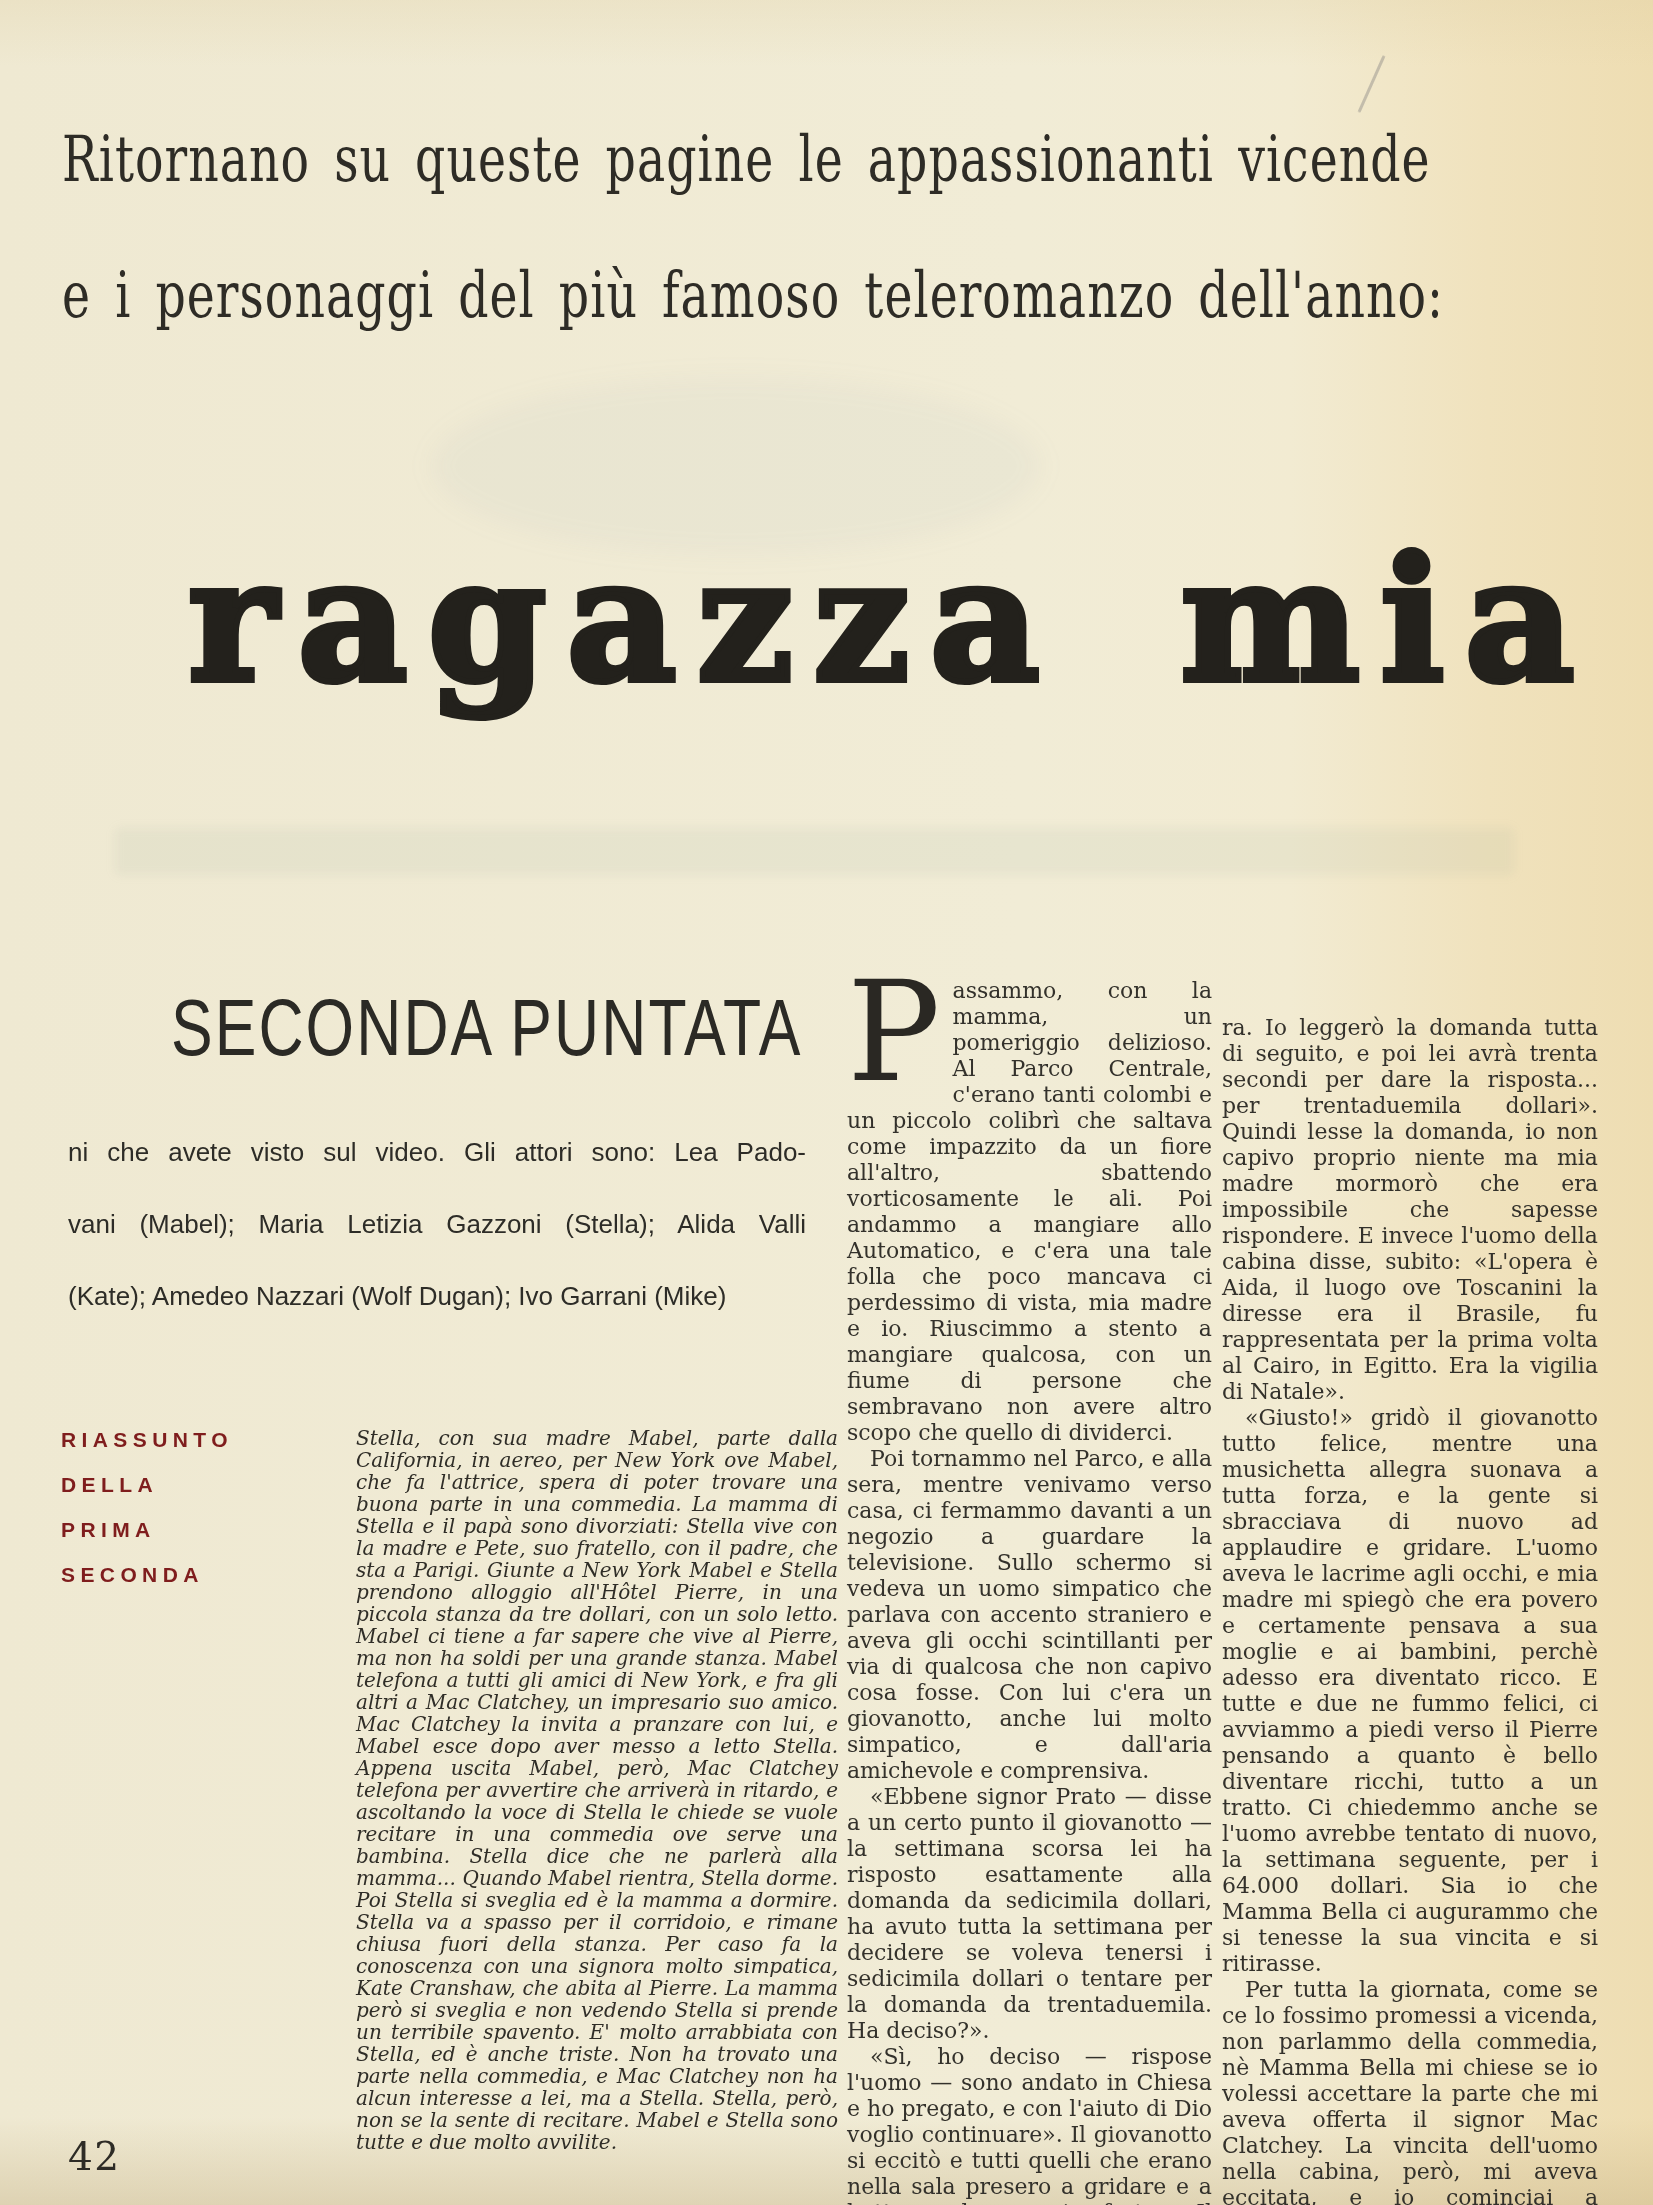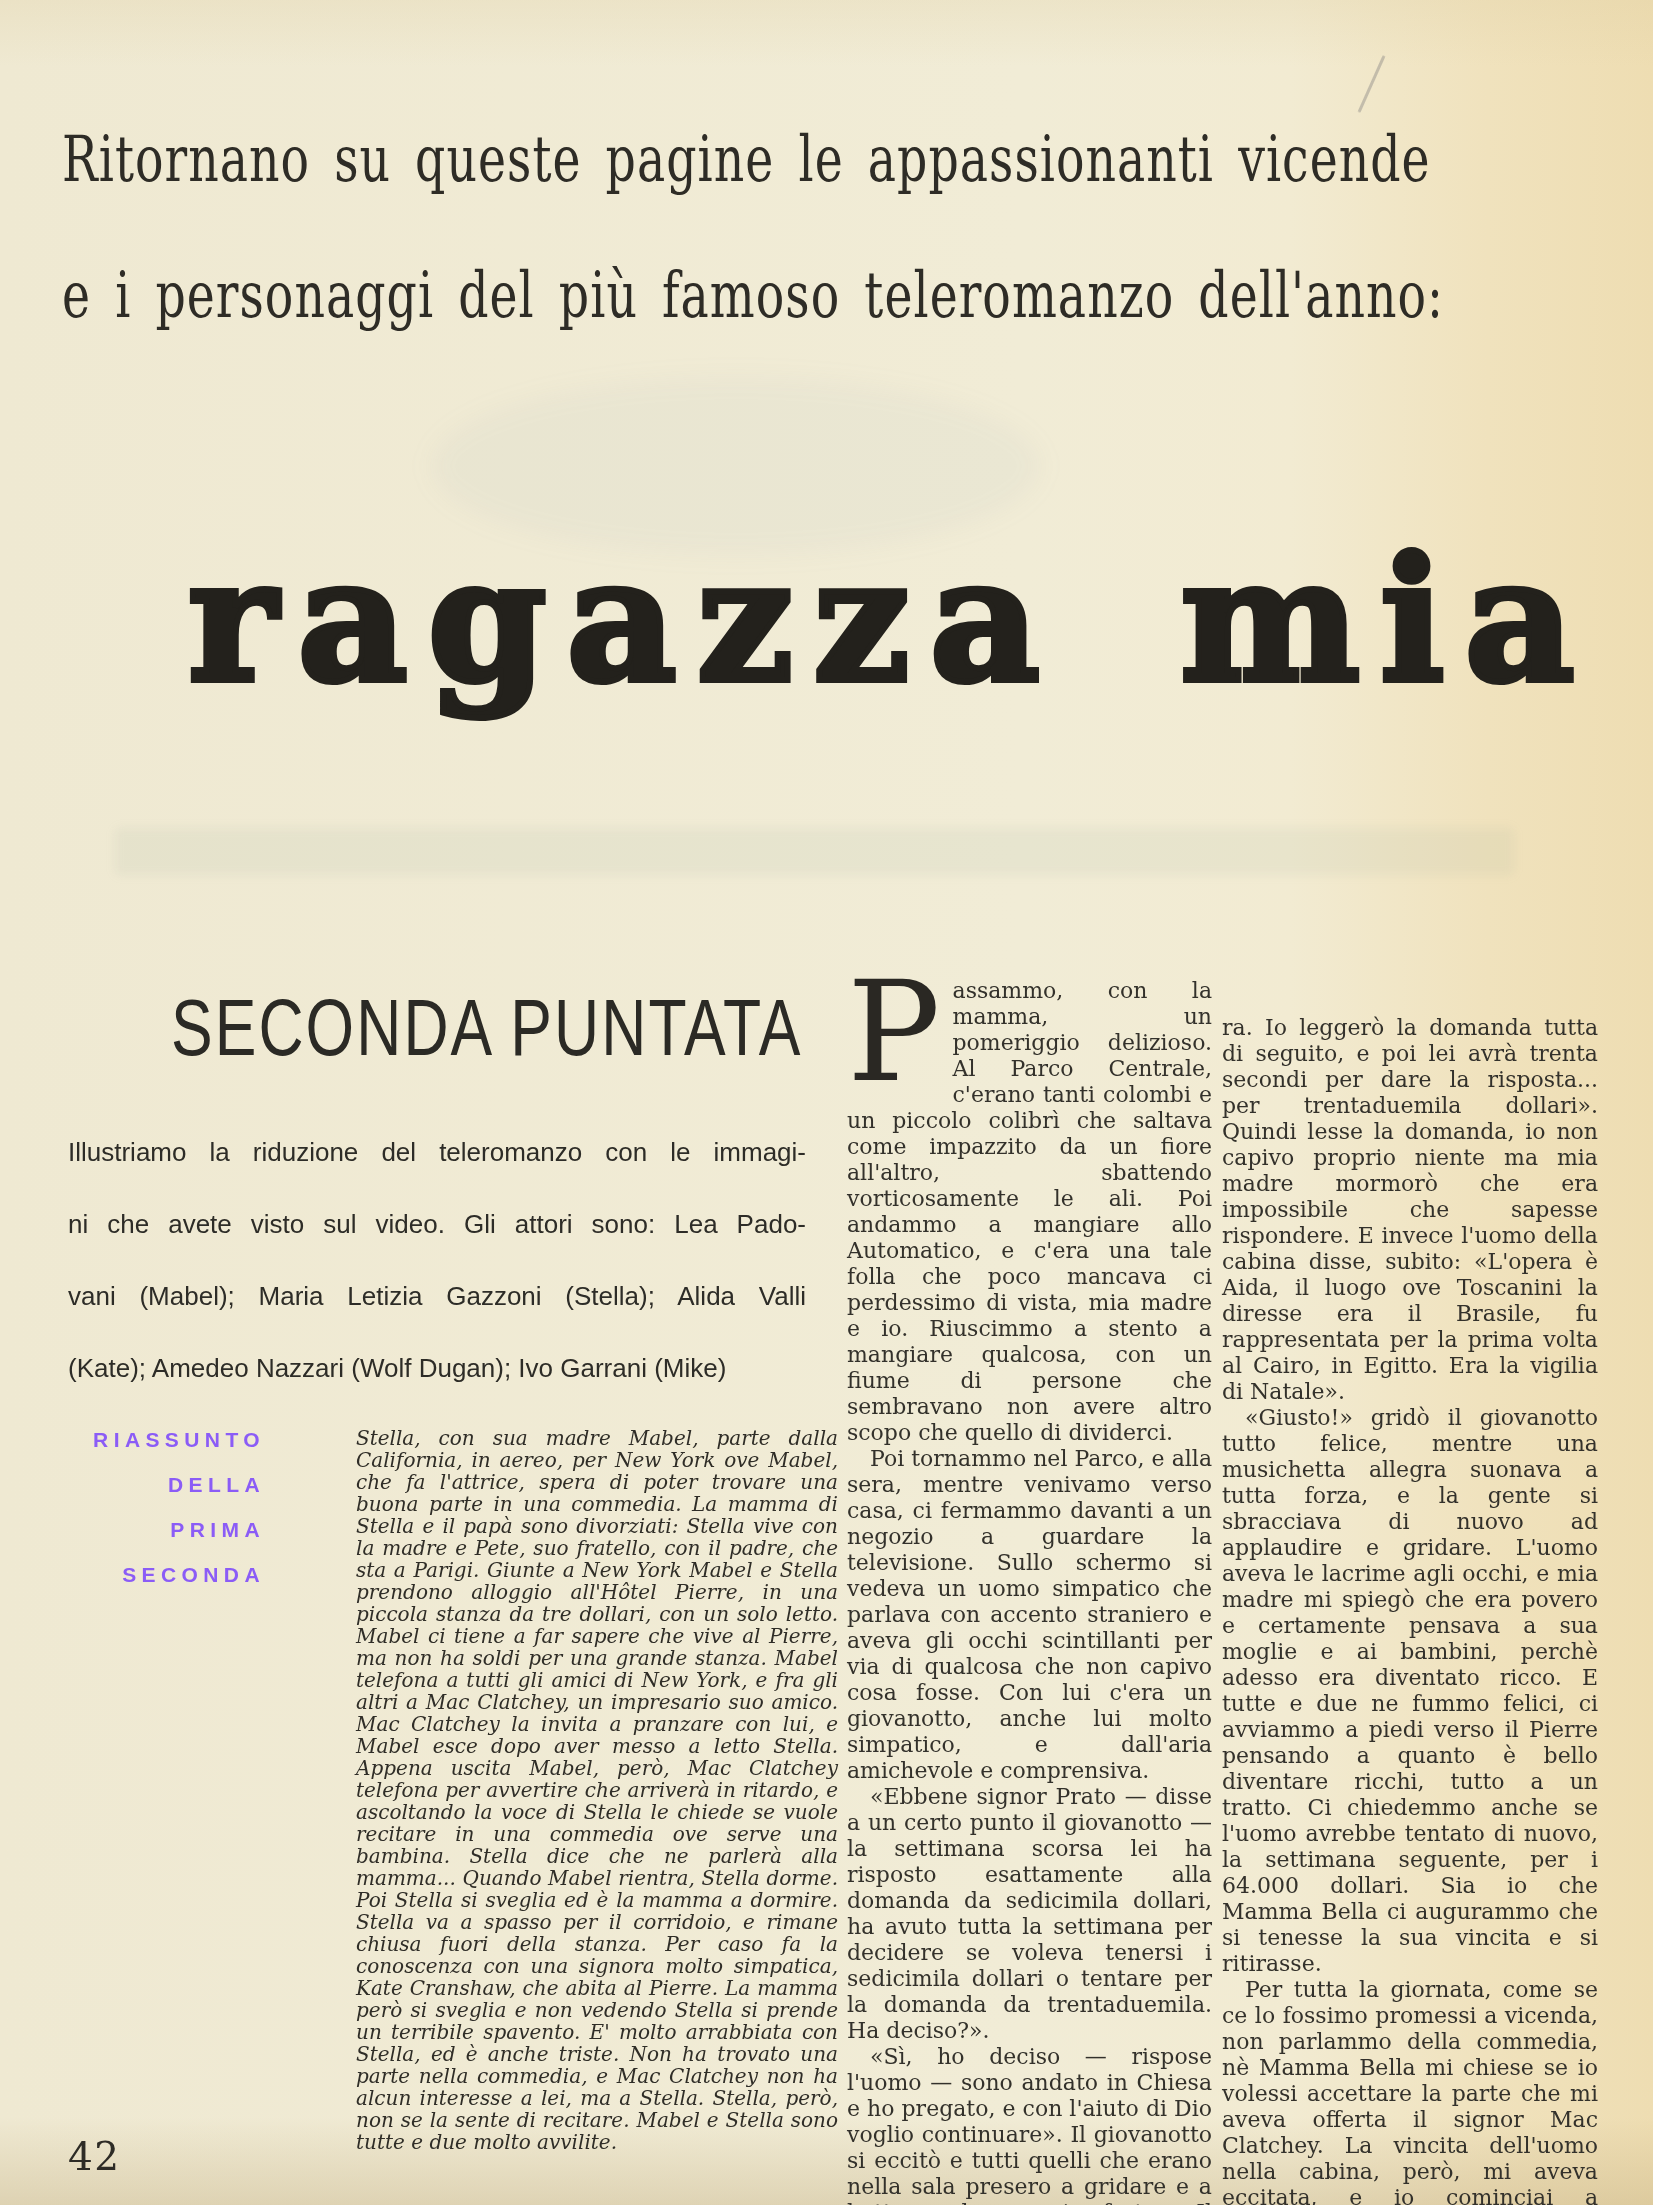--- a/index.html
+++ b/index.html
@@ -40,23 +40,23 @@
     font-family:"Liberation Sans", sans-serif;font-size:80px;color:#2b2a25;
     transform:scaleX(.78);transform-origin:left top;letter-spacing:2.7px;
   }
 
   .intro{position:absolute;left:68px;top:1116px;width:738px;
     font-family:"Liberation Sans", sans-serif;font-size:26px;color:#2d2c27;}
   .intro-line{height:72px;line-height:72px;text-align:justify;text-align-last:justify;
     white-space:nowrap;overflow:visible;}
   .intro-line.last{text-align-last:left;}
 
-  .recap-label{position:absolute;left:61px;top:1417px;width:204px;text-align:right;
+  .recap-label{position:absolute;left:61px;top:1417px;width:204px;
     font-family:"Liberation Sans", sans-serif;font-weight:bold;font-size:21px;
-    letter-spacing:5.4px;line-height:45px;color:#8b5cf6;}
+    letter-spacing:5.4px;line-height:45px;color:#7f1d1d;}
 
   .recap-text{position:absolute;left:324px;top:1427px;width:482px;
     font-family:"DejaVu Serif", serif;font-style:italic;font-size:20px;line-height:22px;
     text-align:justify;color:#2f2d27;margin-left:32px;}
 
   .col{position:absolute;top:978px;font-family:"DejaVu Serif", serif;
     font-size:22px;line-height:26px;text-align:justify;color:#33312b;}
   .col1{left:847px;width:365px;}
   .col2{left:1222px;width:376px;}
   .col p{margin:0;text-indent:23px;}
@@ -79,21 +79,20 @@
   <div class="pencil-mark"></div>
 
   <div class="kicker l1">Ritornano su queste pagine le appassionanti vicende</div>
   <div class="kicker l2">e i personaggi del più famoso teleromanzo dell'anno:</div>
 
   <div class="title">ragazza mia</div>
 
   <div class="episode">SECONDA PUNTATA</div>
 
   <div class="intro">
-    <div class="intro-line">Illustriamo la riduzione del teleromanzo con le immagi-</div>
     <div class="intro-line">ni che avete visto sul video. Gli attori sono: Lea Pado-</div>
     <div class="intro-line">vani (Mabel); Maria Letizia Gazzoni (Stella); Alida Valli</div>
     <div class="intro-line last">(Kate); Amedeo Nazzari (Wolf Dugan); Ivo Garrani (Mike)</div>
   </div>
 
   <div class="recap-label">
     <div>RIASSUNTO</div>
     <div>DELLA</div>
     <div>PRIMA</div>
     <div>SECONDA</div>

